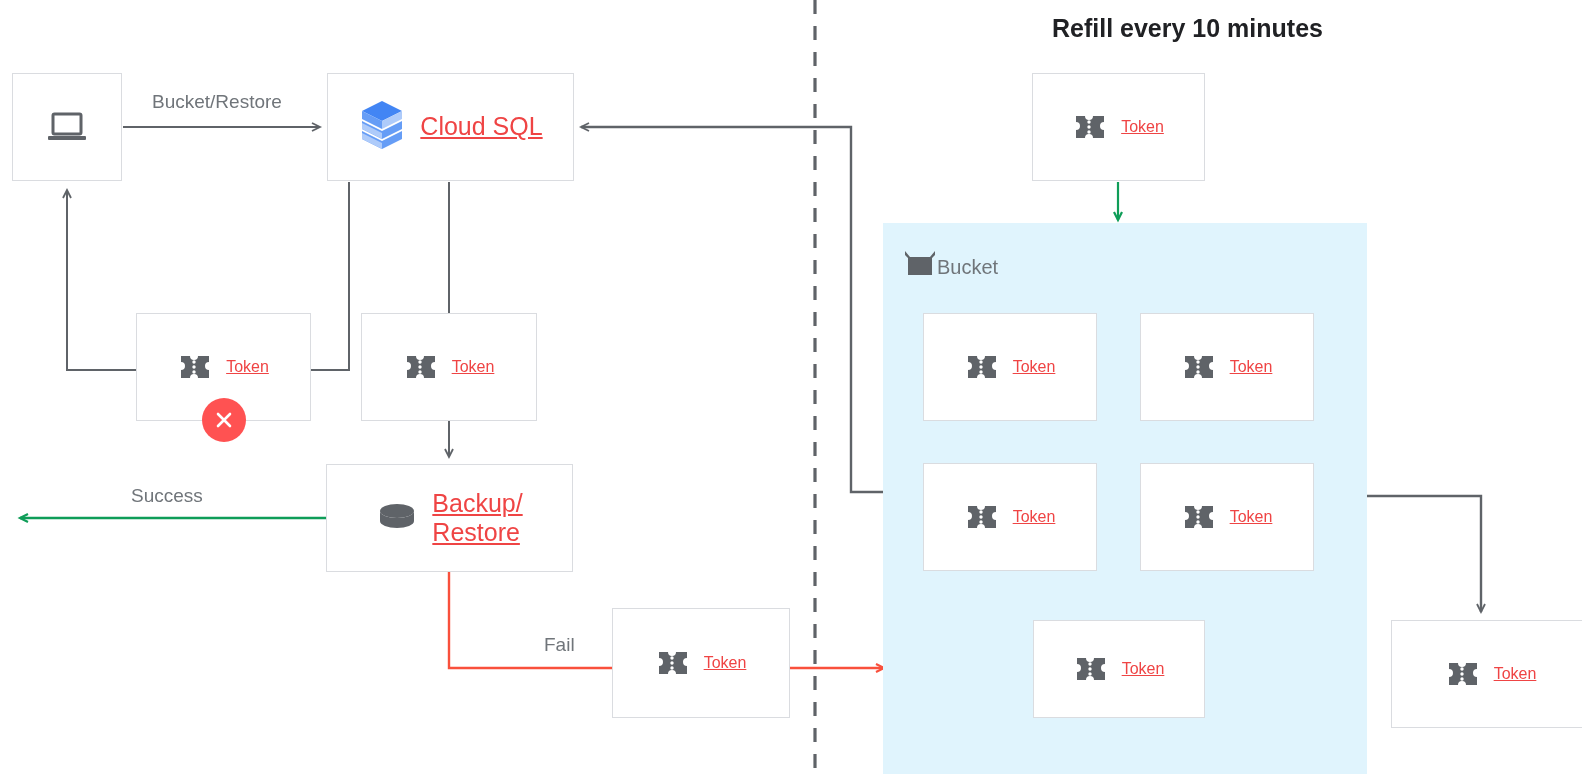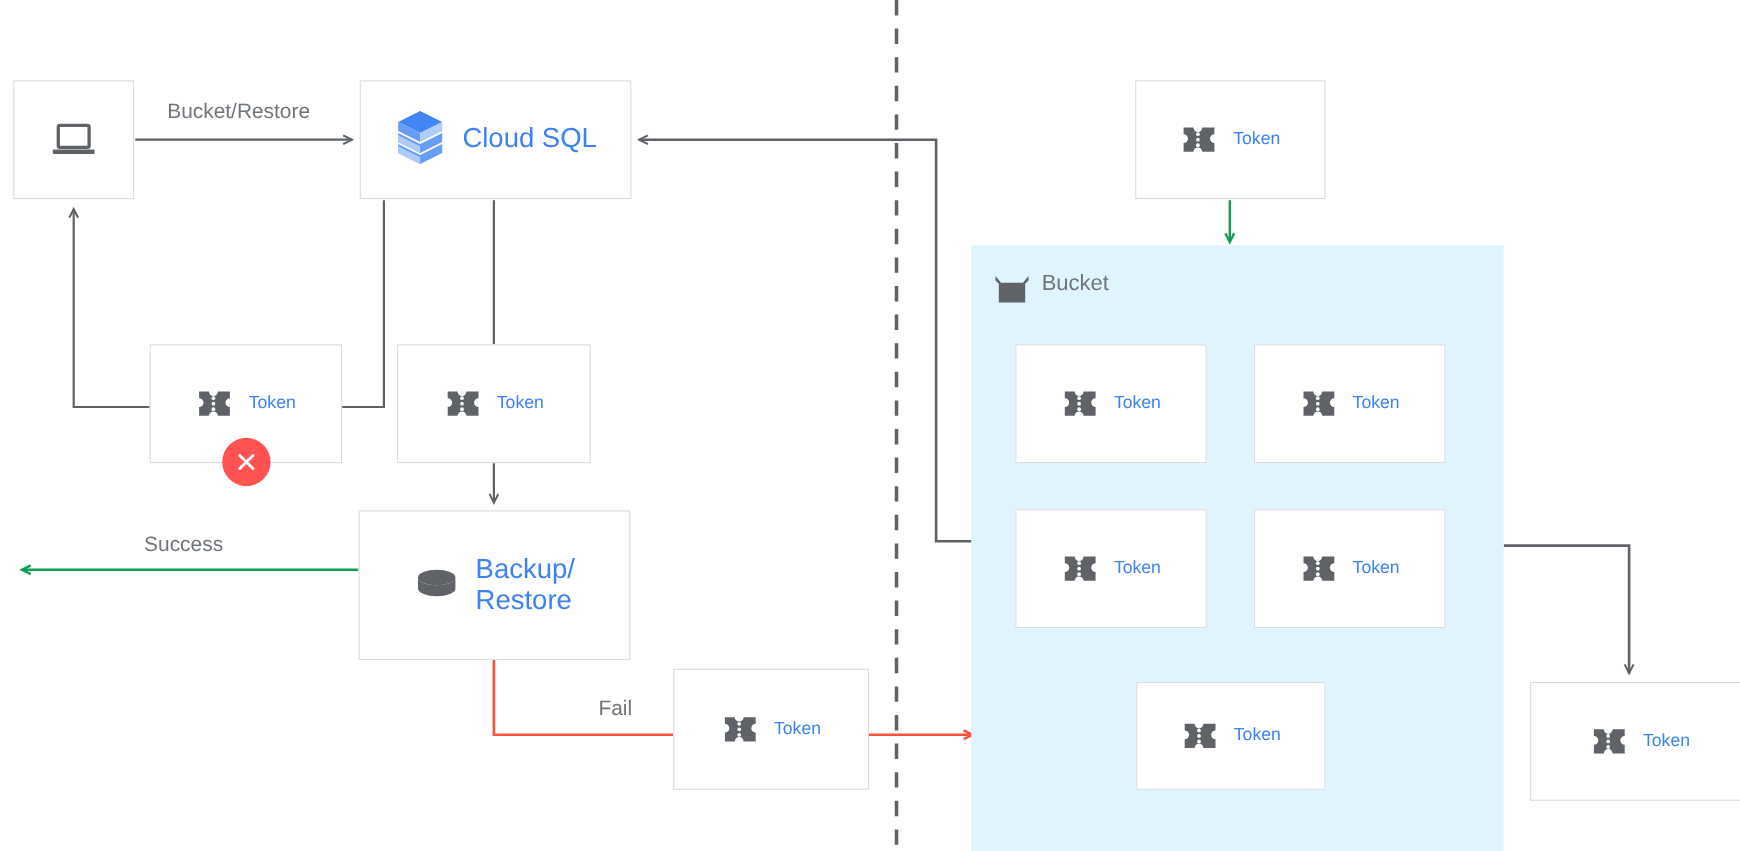--- a/index.html
+++ b/index.html
@@ -25,37 +25,37 @@
     position:absolute;
     box-sizing:border-box;
     background:#ffffff;
     border:1px solid #dadce0;
     display:flex;
     align-items:center;
     justify-content:center;
     gap:14px;
   }
   .node .label{
-    color:#3b82f6;
+    color:#ef4444;
     font-size:25px;
     line-height:1.18;
     white-space:pre-line;
+    text-decoration:underline;
   }
   .node.token .label{font-size:16px;}
 
   
   #bucket-region{
     position:absolute;
     background:#e0f4fd;
   }
   #bucket-header{
     position:absolute;
     display:flex;
-    align-items:flex-start;
-    gap:10px;
+    align-items:flex-end;
   }
   #bucket-header .bucket-title{
     color:#70757a;
     font-size:20px;
   }
 
   
   .edge-label{
     position:absolute;
     color:#70757a;
@@ -221,39 +221,40 @@
   <div class="node token" style="left:361px;top:313px;width:176px;height:108px;">
     <svg class="icon" width="34" height="28" viewBox="0 0 34 28">
       <path d="M3,3 h9 a4,4 0 0 0 4,4 a4,4 0 0 0 4,-4 h11 v6 a4,4 0 0 0 0,8 v8 h-11 a4,4 0 0 0 -4,-4 a4,4 0 0 0 -4,4 h-9 v-8 a4,4 0 0 0 0,-8 z" fill="#5f6368"></path>
       <circle cx="16" cy="9" r="1.7" fill="#ffffff"></circle>
       <circle cx="16" cy="14" r="1.7" fill="#ffffff"></circle>
       <circle cx="16" cy="19" r="1.7" fill="#ffffff"></circle>
     </svg>
     <span class="label">Token</span>
   </div>
 
-  <div class="node" style="left:326px;top:464px;width:247px;height:136px;">
+  <div class="node" style="left:326px;top:464px;width:247px;height:108px;">
     <svg class="icon" width="42" height="34" viewBox="0 0 42 34">
       <ellipse cx="21" cy="10" rx="17" ry="7" fill="#5f6368"></ellipse>
       <path d="M4,10 v10 a17,7 0 0 0 34,0 v-10 a17,7 0 0 1 -34,0 z" fill="#5f6368"></path>
     </svg>
     <span class="label">Backup/
 Restore</span>
   </div>
 
   <div class="node token" style="left:612px;top:608px;width:178px;height:110px;">
     <svg class="icon" width="34" height="28" viewBox="0 0 34 28">
       <path d="M3,3 h9 a4,4 0 0 0 4,4 a4,4 0 0 0 4,-4 h11 v6 a4,4 0 0 0 0,8 v8 h-11 a4,4 0 0 0 -4,-4 a4,4 0 0 0 -4,4 h-9 v-8 a4,4 0 0 0 0,-8 z" fill="#5f6368"></path>
       <circle cx="16" cy="9" r="1.7" fill="#ffffff"></circle>
       <circle cx="16" cy="14" r="1.7" fill="#ffffff"></circle>
       <circle cx="16" cy="19" r="1.7" fill="#ffffff"></circle>
     </svg>
     <span class="label">Token</span>
   </div>
 
+  <div id="refill-title" style="left:1052px;top:14px;">Refill every 10 minutes</div>
 
   <div class="node token" style="left:1032px;top:73px;width:173px;height:108px;">
     <svg class="icon" width="34" height="28" viewBox="0 0 34 28">
       <path d="M3,3 h9 a4,4 0 0 0 4,4 a4,4 0 0 0 4,-4 h11 v6 a4,4 0 0 0 0,8 v8 h-11 a4,4 0 0 0 -4,-4 a4,4 0 0 0 -4,4 h-9 v-8 a4,4 0 0 0 0,-8 z" fill="#5f6368"></path>
       <circle cx="16" cy="9" r="1.7" fill="#ffffff"></circle>
       <circle cx="16" cy="14" r="1.7" fill="#ffffff"></circle>
       <circle cx="16" cy="19" r="1.7" fill="#ffffff"></circle>
     </svg>
     <span class="label">Token</span>
   </div>

